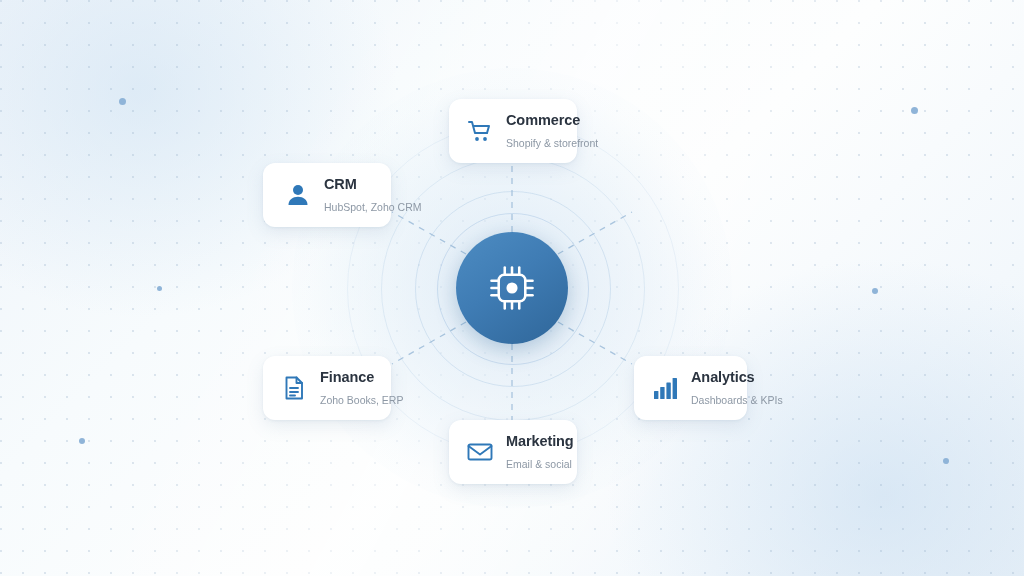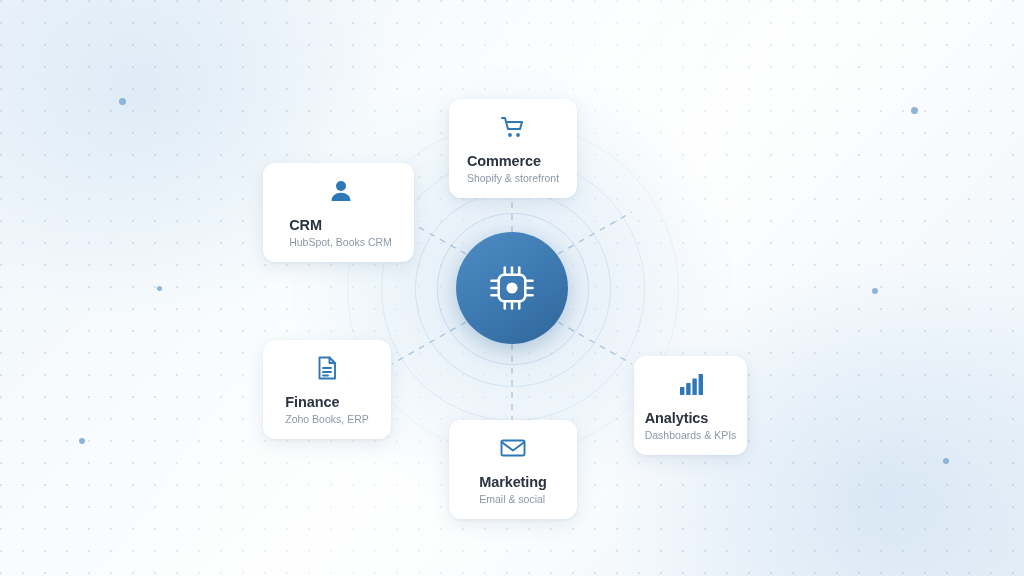--- a/index.html
+++ b/index.html
@@ -113,21 +113,20 @@
   .card {
     position: absolute;
     display: flex;
     align-items: center;
     gap: 11px;
     background: #ffffff;
     border-radius: 12px;
     padding: 13px 16px;
     box-shadow: 0 6px 18px rgba(90,125,160,0.13), 0 1px 3px rgba(90,125,160,0.10);
     box-sizing: border-box;
-    flex-direction: column;
   }
   .card .c-icon {
     flex: 0 0 auto;
     width: 30px;
     height: 30px;
     display: flex;
     align-items: center;
     justify-content: center;
   }
   .card .c-icon svg { display: block; }
@@ -137,29 +136,29 @@
     font-weight: bold;
     color: #2b3440;
     line-height: 1.15;
     letter-spacing: -0.1px;
     white-space: nowrap;
   }
   .card .c-sub {
     font-size: 10.5px;
     color: #8d98a5;
     line-height: 1.3;
-    margin-top: 2px;
+    margin-top: 8px;
     white-space: nowrap;
   }
 
   
   #card-commerce  { left: 449px; top: 99px;  width: 128px; }
-  #card-crm       { left: 263px; top: 163px; width: 151px; padding-left: 20px; }
+  #card-crm       { left: 263px; top: 163px; width: 128px; padding-left: 20px; }
   #card-support   { left: 634px; top: 163px; width: 128px; }
-  #card-finance   { left: 263px; top: 340px; width: 128px; justify-content: space-between; }
+  #card-finance   { left: 263px; top: 356px; width: 128px; justify-content: space-between; }
   #card-analytics { left: 634px; top: 356px; width: 113px; }
   #card-marketing { left: 449px; top: 420px; width: 128px; }
 </style>
 </head>
 <body>
 
 <div id="stage">
 
   <div class="tint-tl"></div>
   <div class="tint-br"></div>
@@ -230,21 +229,21 @@
 
   <div class="card" id="card-crm">
     <span class="c-icon">
       <svg width="28" height="28" viewBox="0 0 28 28" fill="#2f78b8">
         <circle cx="14" cy="9" r="5"></circle>
         <path d="M4.5 24c0-5.2 4.2-8.2 9.5-8.2s9.5 3 9.5 8.2z"></path>
       </svg>
     </span>
     <span class="c-text">
       <span class="c-title">CRM</span>
-      <span class="c-sub">HubSpot, Books CRM</span>
+      <span class="c-sub">HubSpot, Zoho CRM</span>
     </span>
   </div>
 
 
   <div class="card" id="card-finance">
     <span class="c-icon">
       <svg width="28" height="28" viewBox="0 0 28 28" fill="none" stroke="#2f78b8" stroke-width="1.9" stroke-linecap="round" stroke-linejoin="round">
         <path d="M6.5 3.5h10l5.5 5.5v15.5h-15.5z"></path>
         <path d="M16.5 3.5V9H22"></path>
         <line x1="10" y1="14" x2="18" y2="14"></line>

